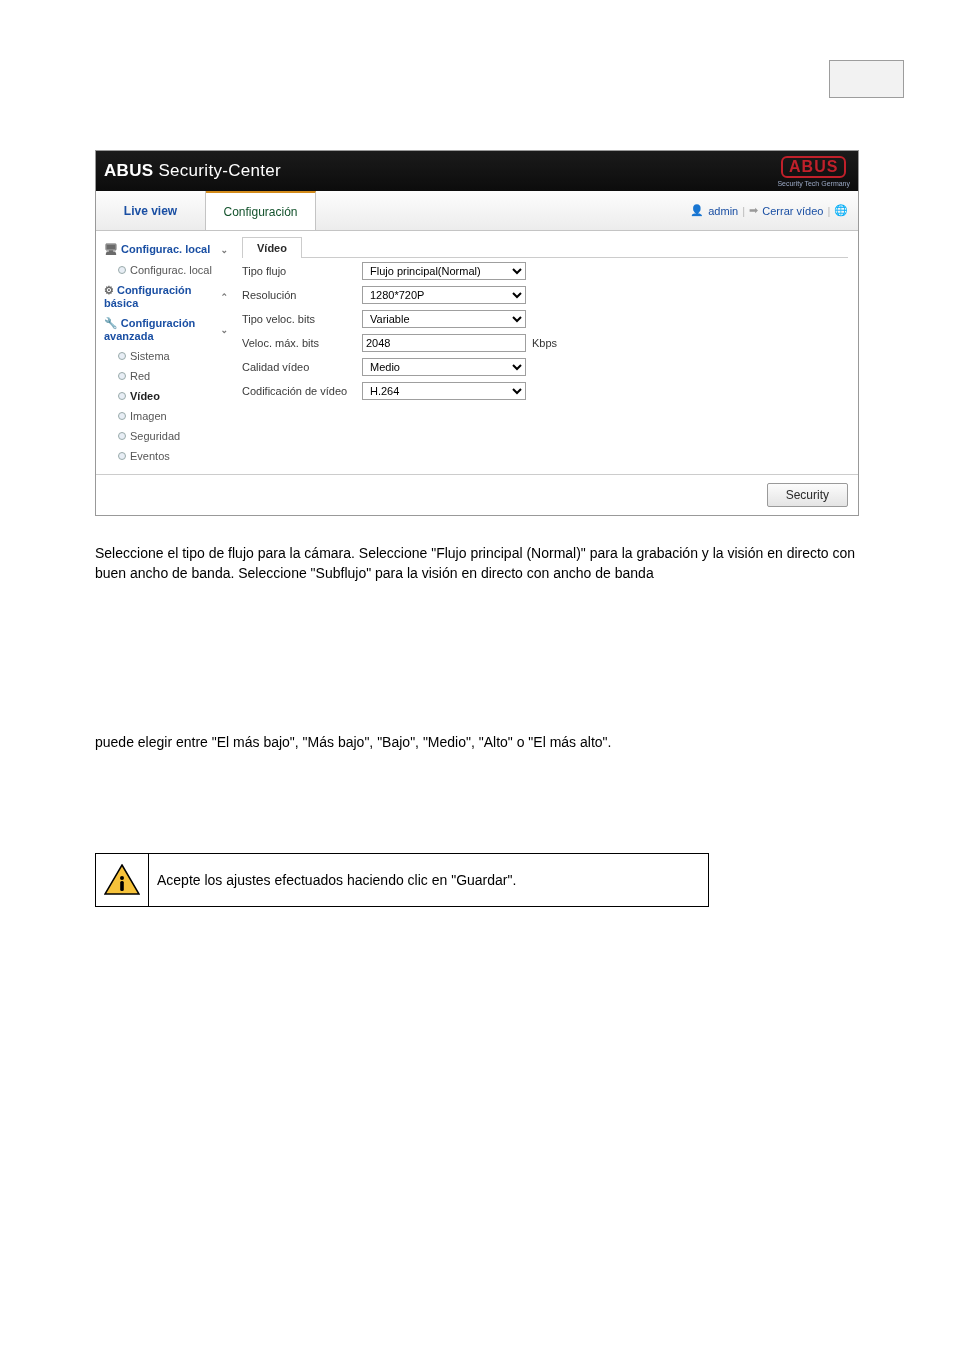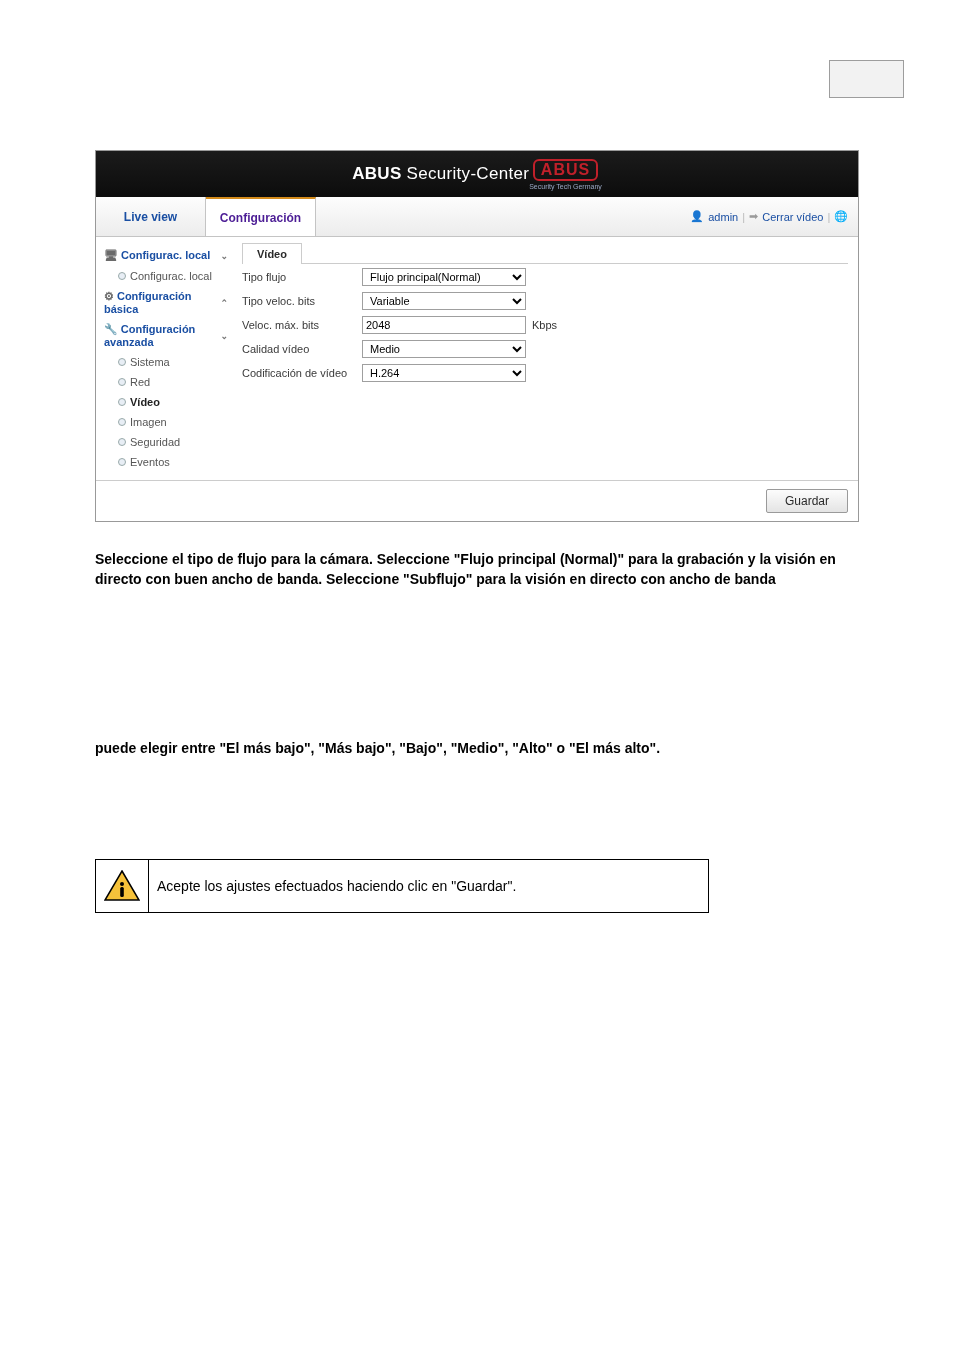--- a/index.html
+++ b/index.html
@@ -23,24 +23,24 @@
     padding: 95px 95px 40px 95px;
   }
   .app-frame {
     border: 1px solid #999;
     width: 100%;
     background: #ffffff;
     margin-top: 55px;
   }
   .app-header {
     background: linear-gradient(#1b1b1b,#0c0c0c);
-    height: 46px;
+    height: 40px;
     display: flex;
     align-items: center;
-    justify-content: center;
+    justify-content: space-between;
     padding: 0 8px;
   }
   .app-title { color: #fff; font-size: 17px; font-weight: 700; letter-spacing: .3px; }
   .app-title span.light { font-weight: 400; }
   .logo-wrap { color:#d0d0d0; display:flex; flex-direction:column; align-items:center; }
   .logo-box {
     border: 2px solid #c0202a;
     border-radius: 6px;
     padding: 1px 6px;
     color: #c0202a;
@@ -61,21 +61,21 @@
   .top-tabs .tab {
     width:110px;
     height:100%;
     display:flex;
     align-items:center;
     justify-content:center;
     border-right:1px solid #c4c4c4;
     cursor:pointer;
   }
   .top-tabs .tab.liveview { color:#1a4fa3; font-weight:600; }
-  .top-tabs .tab.active { color:#4c1d95; font-weight:700; border-top:2px solid #d38b1b; background:#fff; }
+  .top-tabs .tab.active { color:#14532d; font-weight:400; border-top:2px solid #d38b1b; background:#fff; }
   .top-tabs .spacer { flex:1; }
   .top-tabs .user-area { display:flex; align-items:center; gap:4px; padding-right:10px; color:#1a4fa3; font-size:11px; }
   .icon-user { color:#c06030; }
   .icon-logout { color:#9a9a9a; }
   .icon-globe { color:#3c78c0; }
   .sep { color:#bbb; }
   .body-area { display:flex; }
   .sidebar {
     width:140px;
     font-size:11px;
@@ -148,21 +148,20 @@
     font-size:12px;
     color:#2a2a2a;
     cursor:pointer;
     border-radius:2px;
   }
   .paragraph {
     margin-top:28px;
     font-size:14px;
     line-height:1.4;
     color:#000;
-    font-weight:bold;
   }
   .info-table {
     margin-top:100px;
     border-collapse:collapse;
   }
   .info-table td {
     border:1px solid #000;
     padding:10px 8px;
     vertical-align:middle;
   }
@@ -236,20 +235,24 @@
 
       <div class="main-panel">
         <div class="inner-tab">Vídeo</div>
         <div class="panel-body">
 
           <div class="form-row">
             <div class="flabel">Tipo flujo</div>
             <div class="fcontrol"><select><option>Flujo principal(Normal)</option></select></div>
           </div>
 
+          <div class="form-row">
+            <div class="flabel">Resolución</div>
+            <div class="fcontrol"><select><option>1280*720P</option></select></div>
+          </div>
 
           <div class="form-row">
             <div class="flabel">Tipo veloc. bits</div>
             <div class="fcontrol"><select><option>Variable</option></select></div>
           </div>
 
           <div class="form-row">
             <div class="flabel">Veloc. máx. bits</div>
             <div class="fcontrol"><input type="text" value="2048" style=""></div>
             <div class="unit">Kbps</div>
@@ -264,21 +267,21 @@
           <div class="form-row">
             <div class="flabel">Codificación de vídeo</div>
             <div class="fcontrol"><select><option>H.264</option></select></div>
           </div>
 
         </div>
       </div>
     </div>
 
     <div class="bottom-bar">
-      <button class="btn-save">Guardar</button>
+      <button class="btn-save">Security</button>
     </div>
   </div>
 
   <p class="paragraph">Seleccione el tipo de flujo para la cámara. Seleccione "Flujo principal (Normal)" para la grabación y la visión en directo con buen ancho de banda. Seleccione "Subflujo" para la visión en directo con ancho de banda</p>
 
   <p class="paragraph" style="margin-top:150px;">puede elegir entre "El más bajo", "Más bajo", "Bajo", "Medio", "Alto" o "El más alto".</p>
 
   <table class="info-table">
     <tbody>
         <tr>

